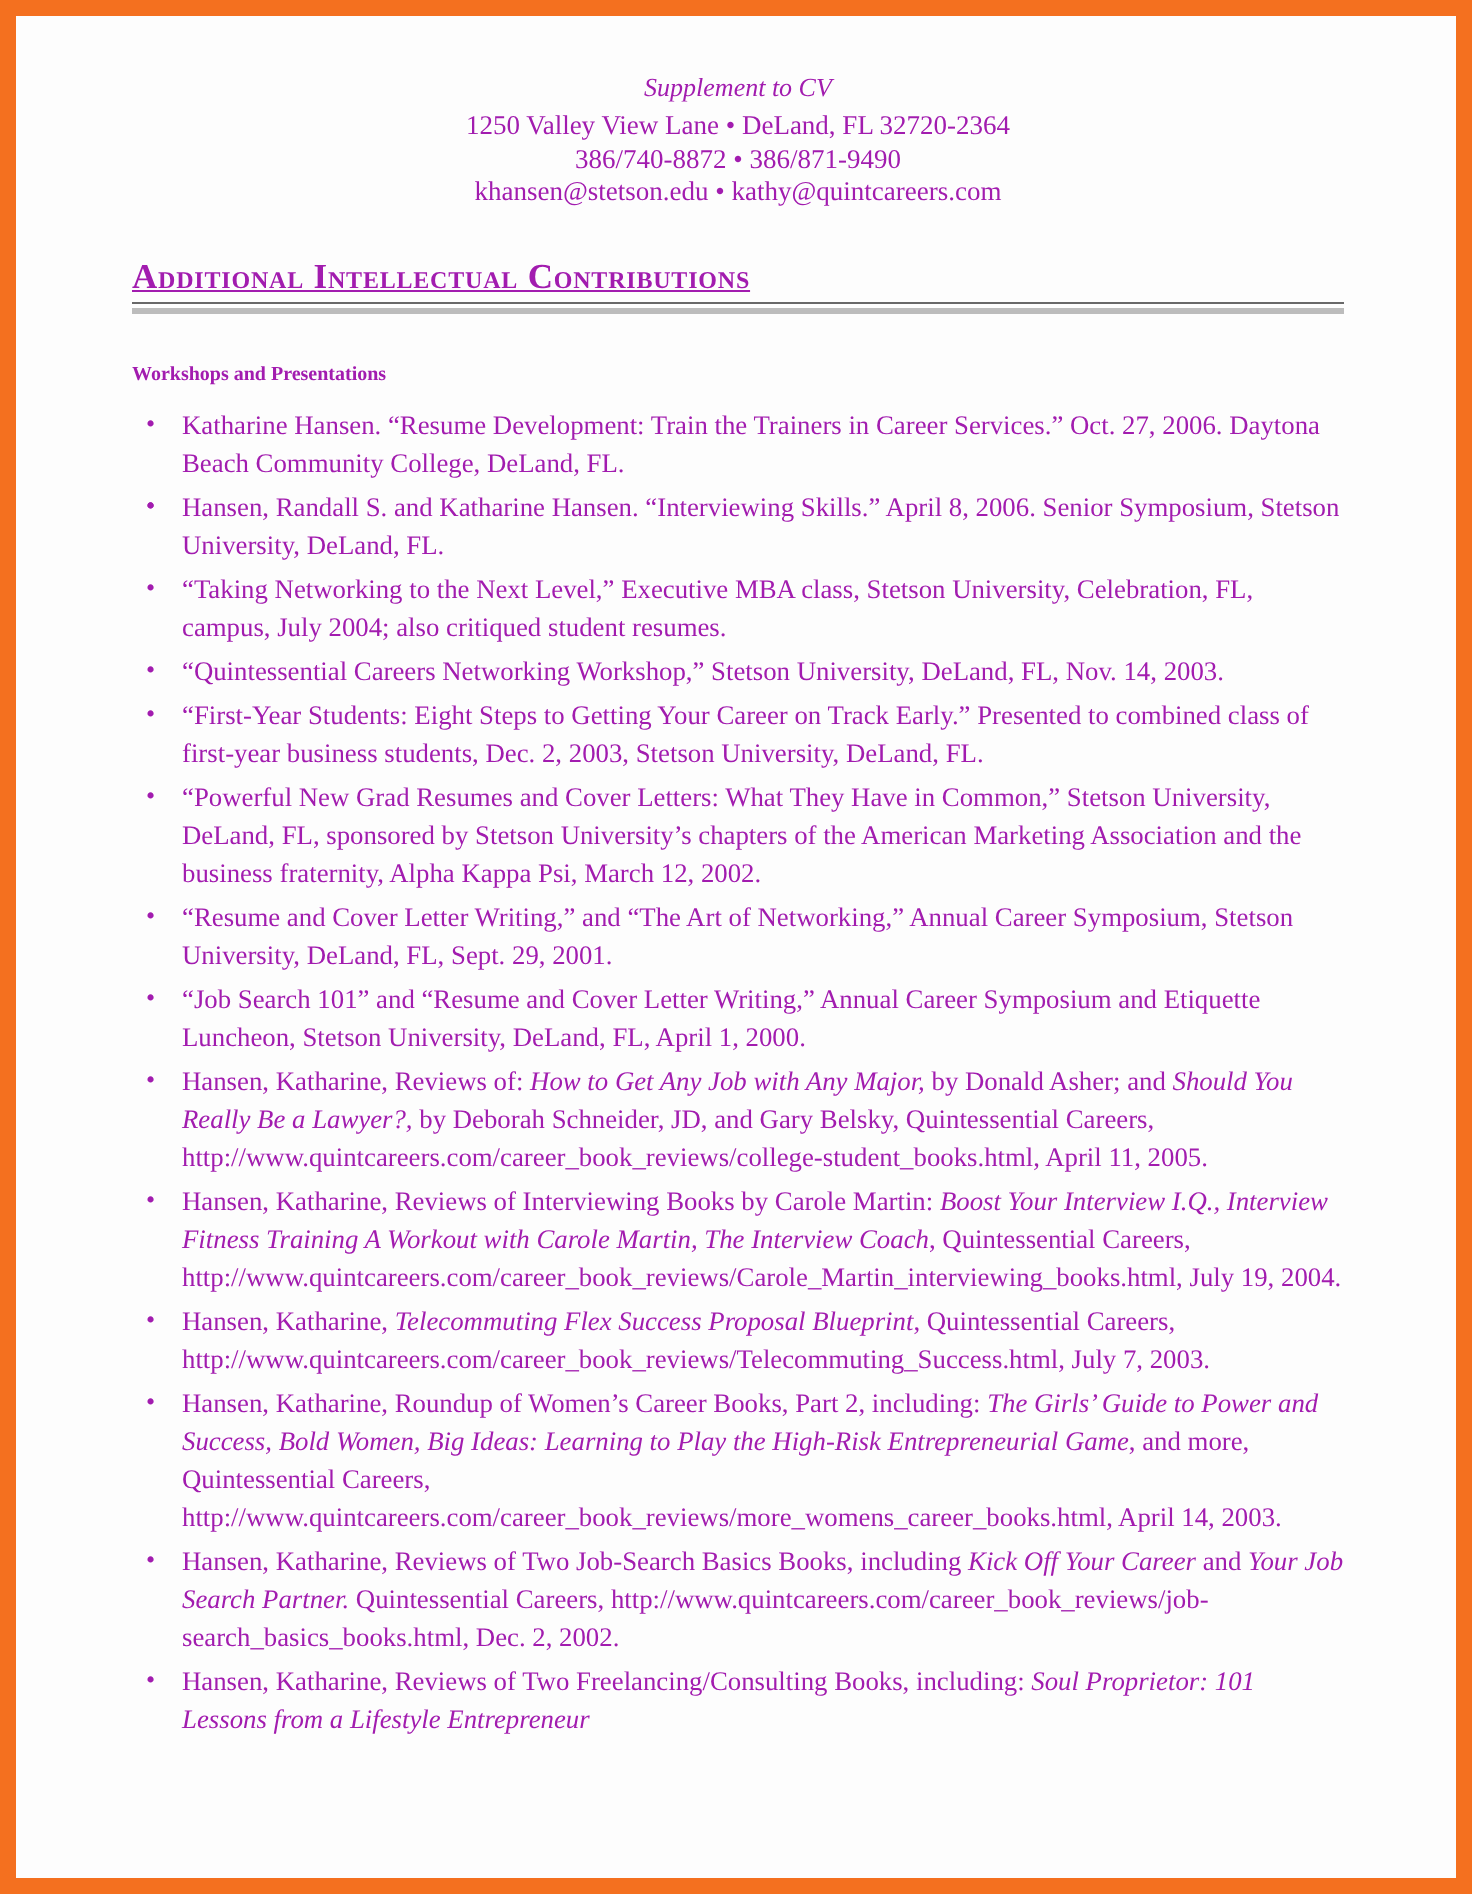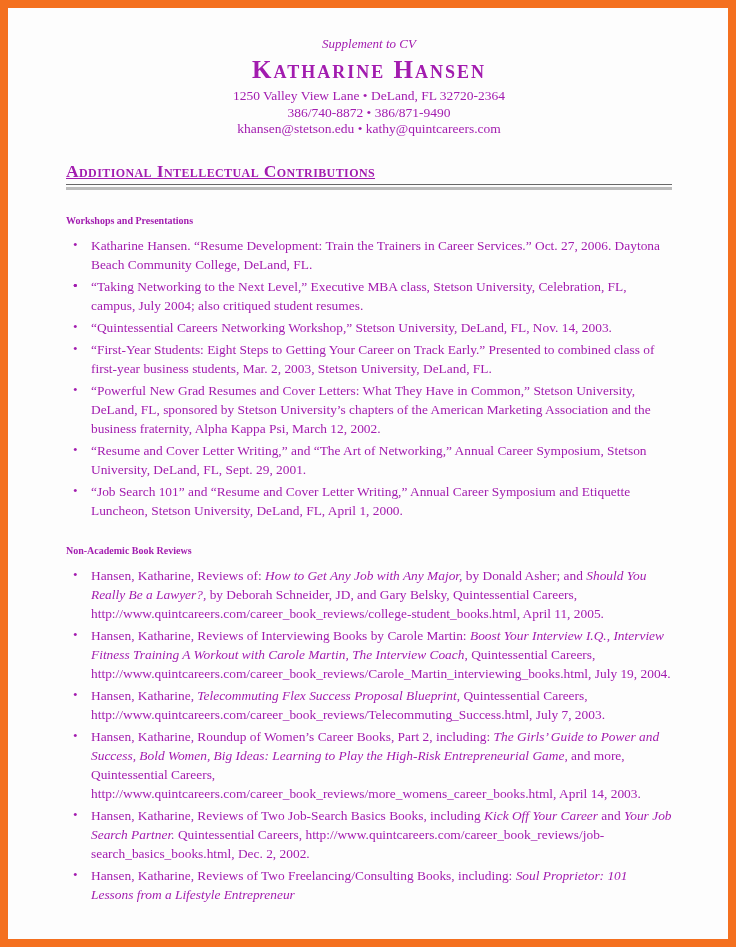--- a/index.html
+++ b/index.html
@@ -78,48 +78,46 @@
   }
   .it { font-style: italic; }
 </style>
 </head>
 <body>
 
 <div class="page">
   <div class="inner">
 
     <div class="supplement">Supplement to CV</div>
-    <div class="name">Katharine Hansen</div>
     <div class="contact-block">
       <div class="contact-line">1250 Valley View Lane • DeLand, FL 32720-2364</div>
       <div class="contact-line">386/740-8872 • 386/871-9490</div>
       <div class="contact-line">khansen@stetson.edu • kathy@quintcareers.com</div>
     </div>
 
     <div class="main-heading">Additional Intellectual Contributions</div>
     <div class="rule-thin"></div>
     <div class="rule-thick"></div>
 
     <div>
       <div class="section-title">Workshops and Presentations</div>
       <ul class="item-list">
           <li><span class="bullet">•</span><span>Katharine Hansen. “Resume Development: Train the Trainers in Career Services.” Oct. 27, 2006. Daytona Beach Community College, DeLand, FL.</span></li>
           <li><span class="bullet">•</span></li>
-          <li><span class="bullet">•</span></li>
+          <li><span class="bullet">•</span><span>Hansen, Randall S. and Katharine Hansen. “Interviewing Skills.” April 8, 2006. Senior Symposium, Stetson University, DeLand, FL.</span></li>
           <li><span class="bullet">•</span><span>“Taking Networking to the Next Level,” Executive MBA class, Stetson University, Celebration, FL, campus, July 2004; also critiqued student resumes.</span></li>
           <li><span class="bullet">•</span><span>“Quintessential Careers Networking Workshop,” Stetson University, DeLand, FL, Nov. 14, 2003.</span></li>
-          <li><span class="bullet">•</span><span>“First-Year Students: Eight Steps to Getting Your Career on Track Early.” Presented to combined class of first-year business students, Mar. 2, 2003, Stetson University, DeLand, FL.</span></li>
+          <li><span class="bullet">•</span><span>“First-Year Students: Eight Steps to Getting Your Career on Track Early.” Presented to combined class of first-year business students, Dec. 2, 2003, Stetson University, DeLand, FL.</span></li>
           <li><span class="bullet">•</span><span>“Powerful New Grad Resumes and Cover Letters: What They Have in Common,” Stetson University, DeLand, FL, sponsored by Stetson University’s chapters of the American Marketing Association and the business fraternity, Alpha Kappa Psi, March 12, 2002.</span></li>
           <li><span class="bullet">•</span><span>“Resume and Cover Letter Writing,” and “The Art of Networking,” Annual Career Symposium, Stetson University, DeLand, FL, Sept. 29, 2001.</span></li>
           <li><span class="bullet">•</span><span>“Job Search 101” and “Resume and Cover Letter Writing,” Annual Career Symposium and Etiquette Luncheon, Stetson University, DeLand, FL, April 1, 2000.</span></li>
         </ul>
     </div>
 
     <div>
-      <div class="section-title">Non-Academic Book Reviews</div>
       <ul class="item-list">
           <li><span class="bullet">•</span><span>Hansen, Katharine, Reviews of: </span><span class="it">How to Get Any Job with Any Major,</span><span> by Donald Asher; and </span><span class="it">Should You Really Be a Lawyer?,</span><span> by Deborah Schneider, JD, and Gary Belsky, Quintessential Careers, http://www.quintcareers.com/career_book_reviews/college-student_books.html, April 11, 2005.</span></li>
           <li><span class="bullet">•</span><span>Hansen, Katharine, Reviews of Interviewing Books by Carole Martin: </span><span class="it">Boost Your Interview I.Q., Interview Fitness Training A Workout with Carole Martin, The Interview Coach</span><span>, Quintessential Careers, http://www.quintcareers.com/career_book_reviews/Carole_Martin_interviewing_books.html, July 19, 2004.</span></li>
           <li><span class="bullet">•</span><span>Hansen, Katharine, </span><span class="it">Telecommuting Flex Success Proposal Blueprint</span><span>, Quintessential Careers, http://www.quintcareers.com/career_book_reviews/Telecommuting_Success.html, July 7, 2003.</span></li>
           <li><span class="bullet">•</span><span>Hansen, Katharine, Roundup of Women’s Career Books, Part 2, including: </span><span class="it">The Girls’ Guide to Power and Success, Bold Women, Big Ideas: Learning to Play the High-Risk Entrepreneurial Game</span><span>, and more, Quintessential Careers, http://www.quintcareers.com/career_book_reviews/more_womens_career_books.html, April 14, 2003.</span></li>
           <li><span class="bullet">•</span><span>Hansen, Katharine, Reviews of Two Job-Search Basics Books, including </span><span class="it">Kick Off Your Career</span><span> and </span><span class="it">Your Job Search Partner.</span><span> Quintessential Careers, http://www.quintcareers.com/career_book_reviews/job-search_basics_books.html, Dec. 2, 2002.</span></li>
           <li><span class="bullet">•</span><span>Hansen, Katharine, Reviews of Two Freelancing/Consulting Books, including: </span><span class="it">Soul Proprietor: 101 Lessons from a Lifestyle Entrepreneur</span></li>
         </ul>
     </div>
 

